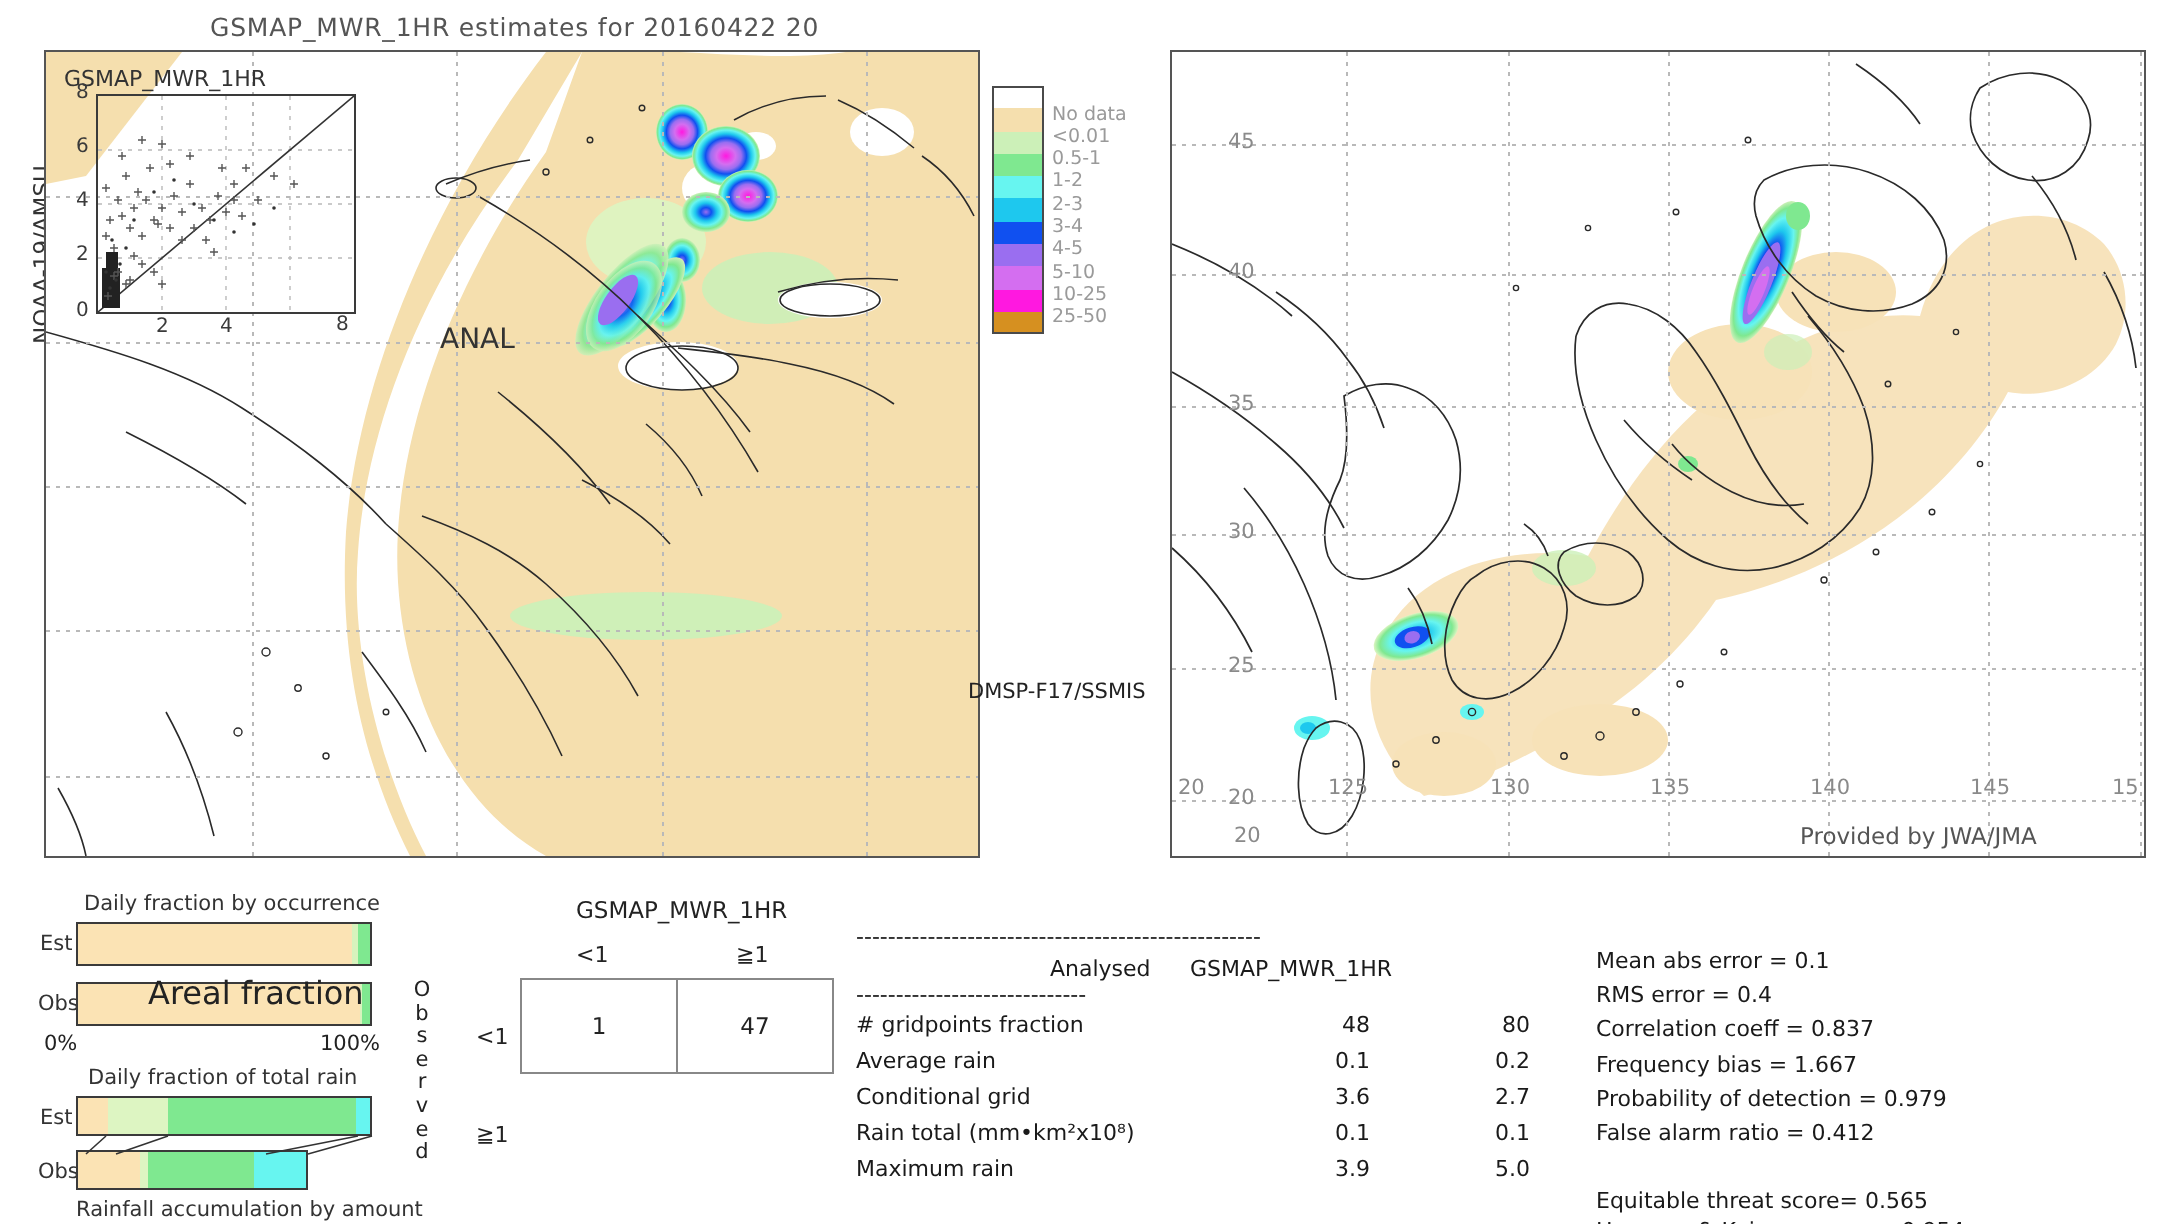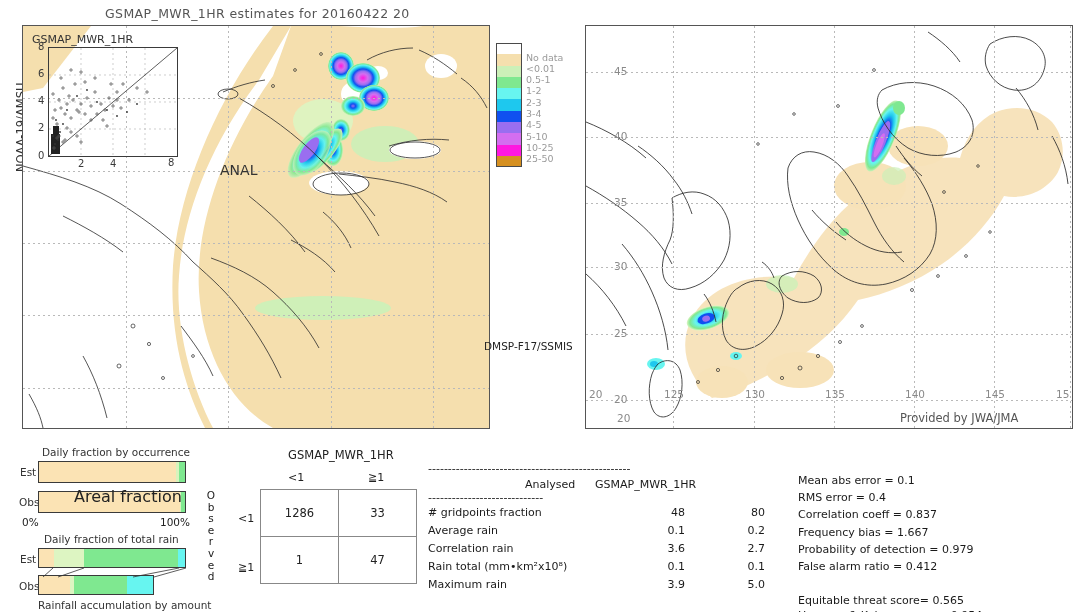--- a/index.html
+++ b/index.html
@@ -491,42 +491,38 @@
       <div>s</div>
       <div>e</div>
       <div>r</div>
       <div>v</div>
       <div>e</div>
       <div>d</div>
     </div>
   <table id="ctable" style="left:260px; top:489px;">
     <tbody id="ct-body">
         <tr>
-          <td>1286</td>
-          <td>33</td>
-        </tr>
-        <tr>
           <td>1</td>
           <td>47</td>
         </tr>
       </tbody>
   </table>
 
   <div class="dash" style="left:428px; top:462px;">---------------------------------------------------</div>
   <div class="stat" style="left:525px; top:478px;">Analysed</div>
   <div class="stat" style="left:595px; top:478px;">GSMAP_MWR_1HR</div>
   <div class="dash" style="left:428px; top:491px;">-----------------------------</div>
   <div id="stat-rows">
       <div class="stat" style="left: 428px; top: 506px;"># gridpoints fraction</div>
       <div class="stat" style="left: 655px; top: 506px; width: 30px; text-align: right;">48</div>
       <div class="stat" style="left: 735px; top: 506px; width: 30px; text-align: right;">80</div>
       <div class="stat" style="left: 428px; top: 524px;">Average rain</div>
       <div class="stat" style="left: 655px; top: 524px; width: 30px; text-align: right;">0.1</div>
       <div class="stat" style="left: 735px; top: 524px; width: 30px; text-align: right;">0.2</div>
-      <div class="stat" style="left: 428px; top: 542px;">Correlation rain</div>
+      <div class="stat" style="left: 428px; top: 542px;">Conditional grid</div>
       <div class="stat" style="left: 655px; top: 542px; width: 30px; text-align: right;">3.6</div>
       <div class="stat" style="left: 735px; top: 542px; width: 30px; text-align: right;">2.7</div>
       <div class="stat" style="left: 428px; top: 560px;">Rain total (mm•km²x10⁸)</div>
       <div class="stat" style="left: 655px; top: 560px; width: 30px; text-align: right;">0.1</div>
       <div class="stat" style="left: 735px; top: 560px; width: 30px; text-align: right;">0.1</div>
       <div class="stat" style="left: 428px; top: 578px;">Maximum rain</div>
       <div class="stat" style="left: 655px; top: 578px; width: 30px; text-align: right;">3.9</div>
       <div class="stat" style="left: 735px; top: 578px; width: 30px; text-align: right;">5.0</div>
     </div>
   <div id="score-rows">

